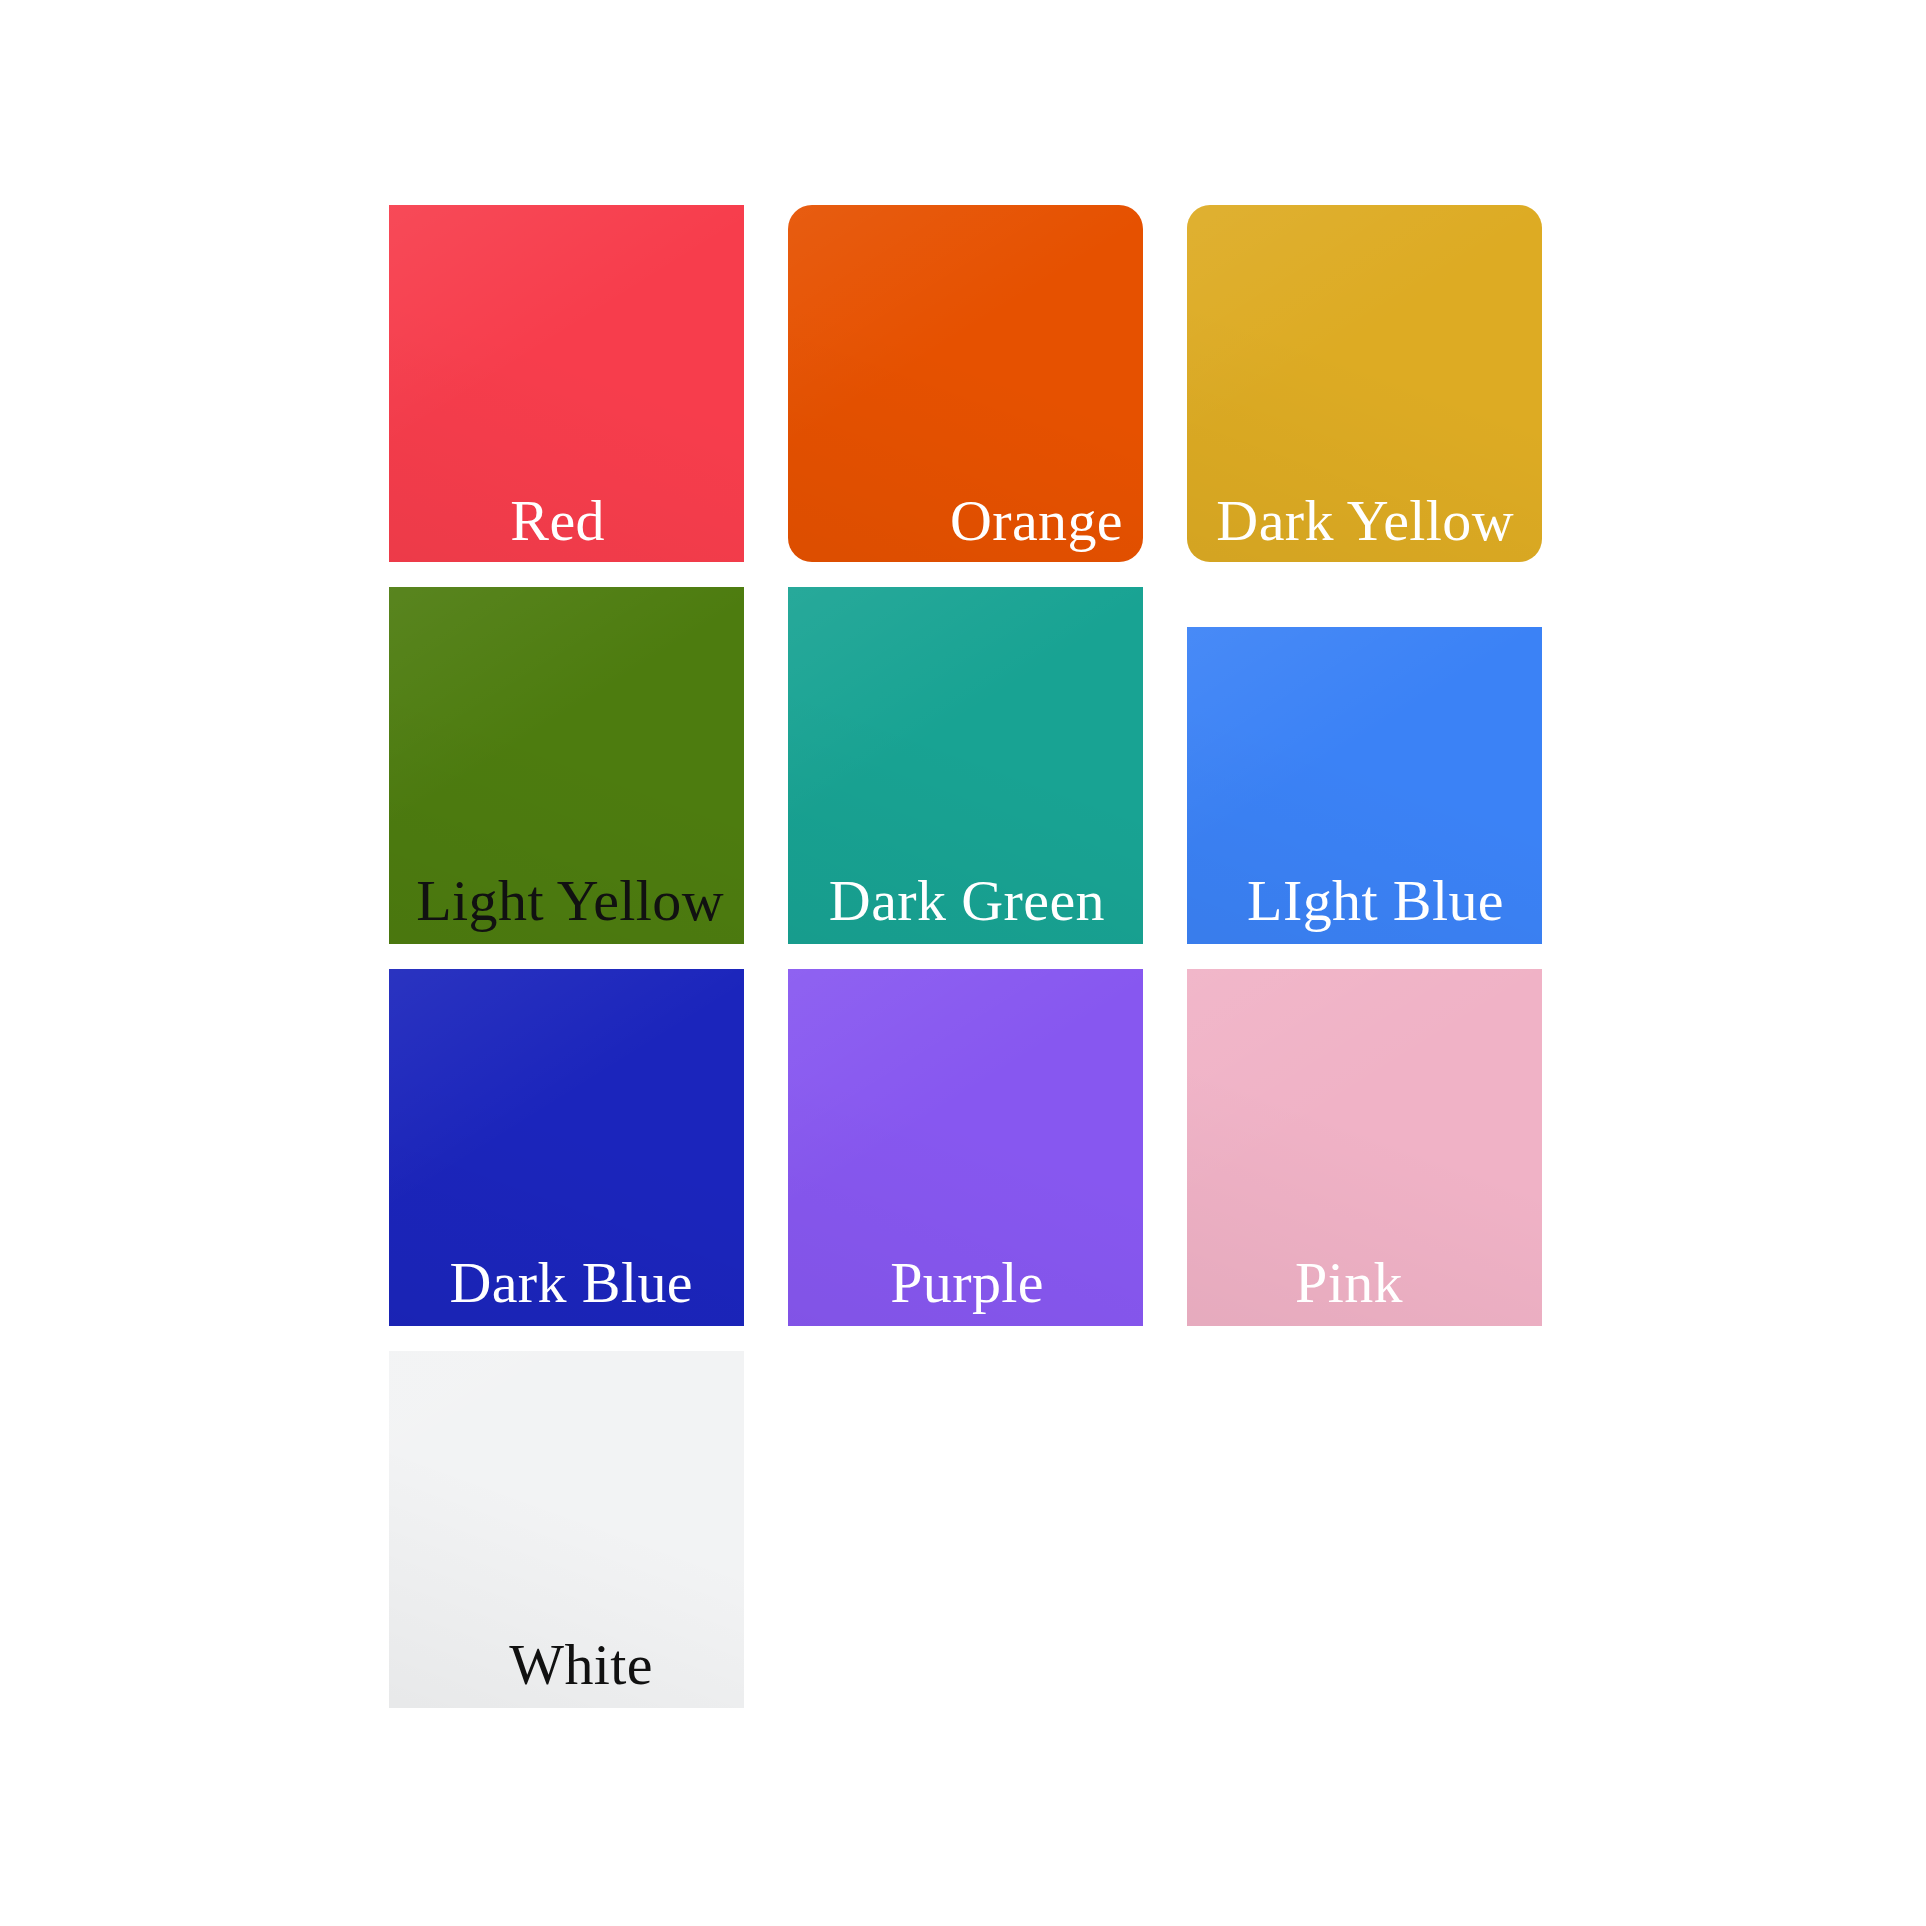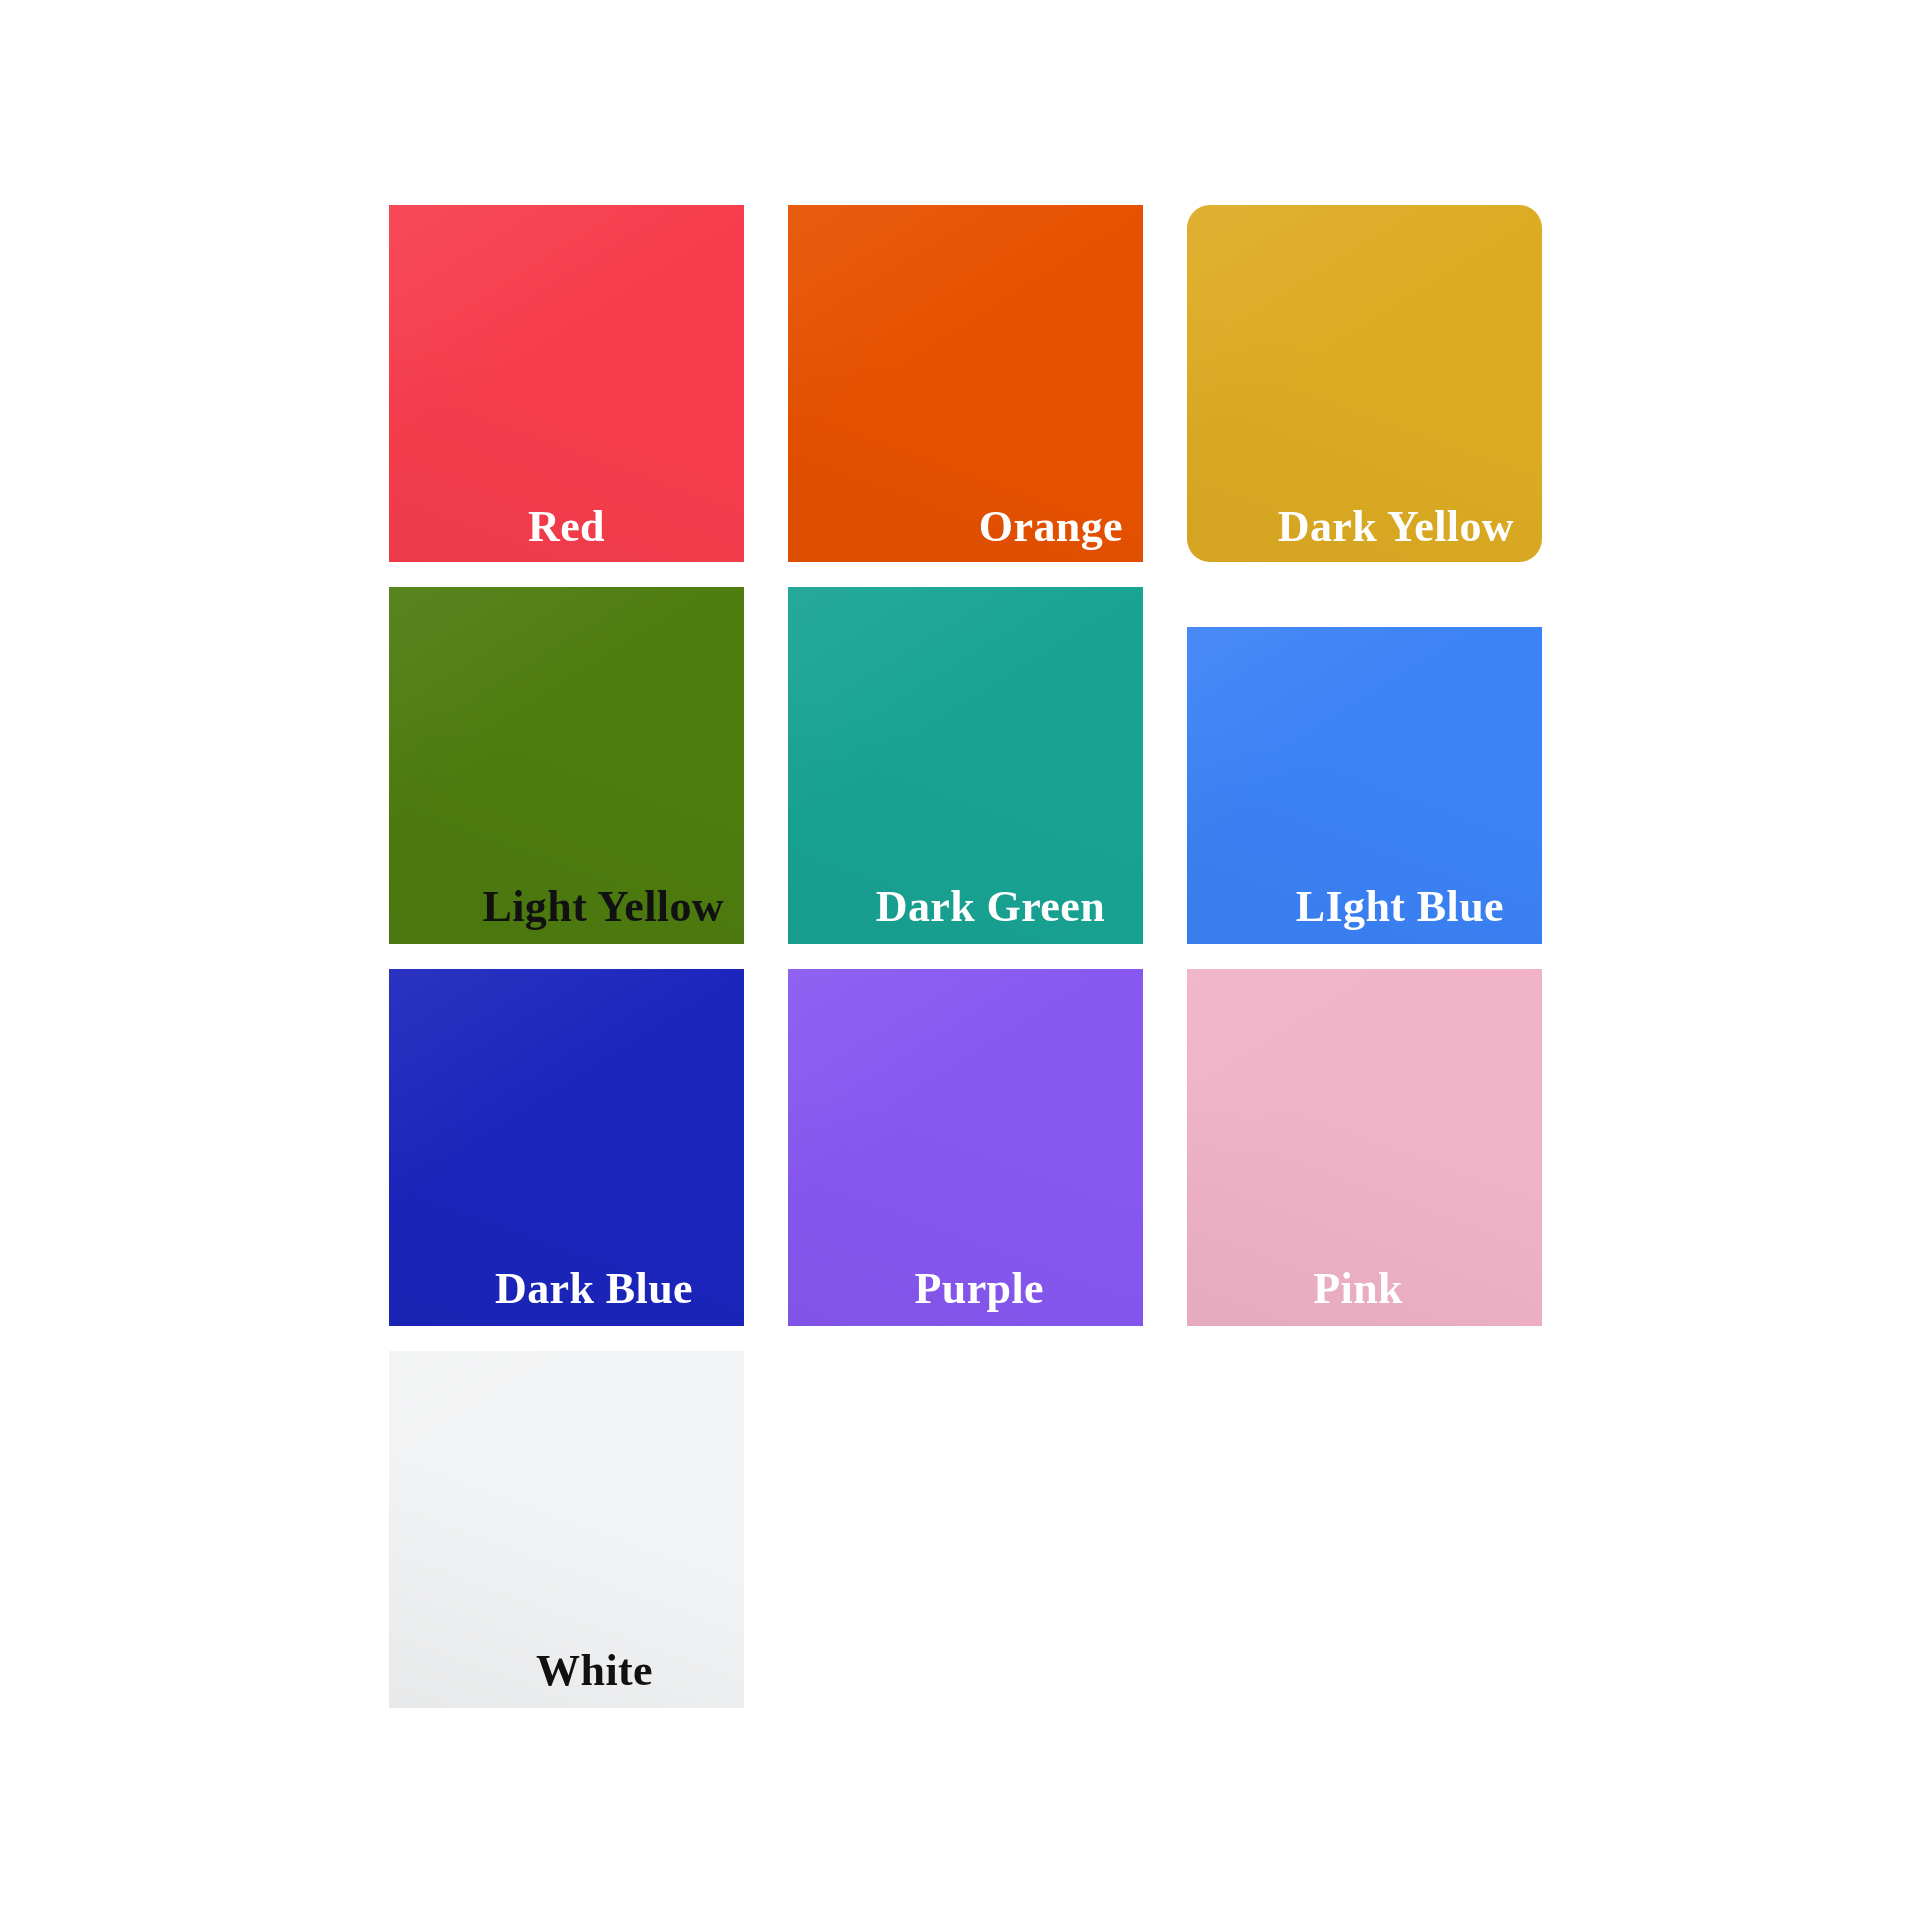--- a/index.html
+++ b/index.html
@@ -53,26 +53,26 @@
     background:
       linear-gradient(148deg, rgba(255,255,255,0.065) 0%, rgba(255,255,255,0) 42%),
       linear-gradient(20deg, rgba(0,0,0,0.045) 0%, rgba(0,0,0,0) 55%);
     mix-blend-mode: normal;
   }
 
   .swatch-label {
     position: absolute;
     right: 16px;
     bottom: 14px;
-    font-size: 44px;
+    font-size: 58px;
     line-height: 1.02;
     letter-spacing: 0.4px;
     white-space: nowrap;
     z-index: 2;
-    font-weight: 700;
+    font-weight: 400;
   }
 
   .label-light { color: #ffffff; }
   .label-dark  { color: #111111; }
 
   
   .swatch-red      .swatch-label { right: 139px; bottom: 12px; }
   .swatch-orange   .swatch-label { right: 20px;  bottom: 12px; }
   .swatch-darkyel  .swatch-label { right: 28px;  bottom: 12px; }
   .swatch-lightyel .swatch-label { right: 20px;  bottom: 14px; }
@@ -92,21 +92,21 @@
 </head>
 <body style="background-color: rgb(255, 255, 255);">
 
 <div id="palette-sheet" style="background-color: rgb(255, 255, 255);">
   <div id="swatch-grid">
 
     <div class="swatch swatch-red" style="background-color: rgb(247, 61, 76);">
       <span class="swatch-label label-light">Red</span>
     </div>
 
-    <div class="swatch swatch-orange" style="background-color: rgb(230, 81, 0);">
+    <div class="swatch swatch-orange" style="background-color: rgb(230, 81, 0); border-radius: 24px;">
       <span class="swatch-label label-light">Orange</span>
     </div>
 
     <div class="swatch swatch-darkyel" style="background-color: rgb(221, 171, 35); border-radius: 23px;">
       <span class="swatch-label label-light">Dark Yellow</span>
     </div>
 
     <div class="swatch swatch-lightyel" style="background-color: #4d7c0f;">
       <span class="swatch-label label-dark">Light Yellow</span>
     </div>

